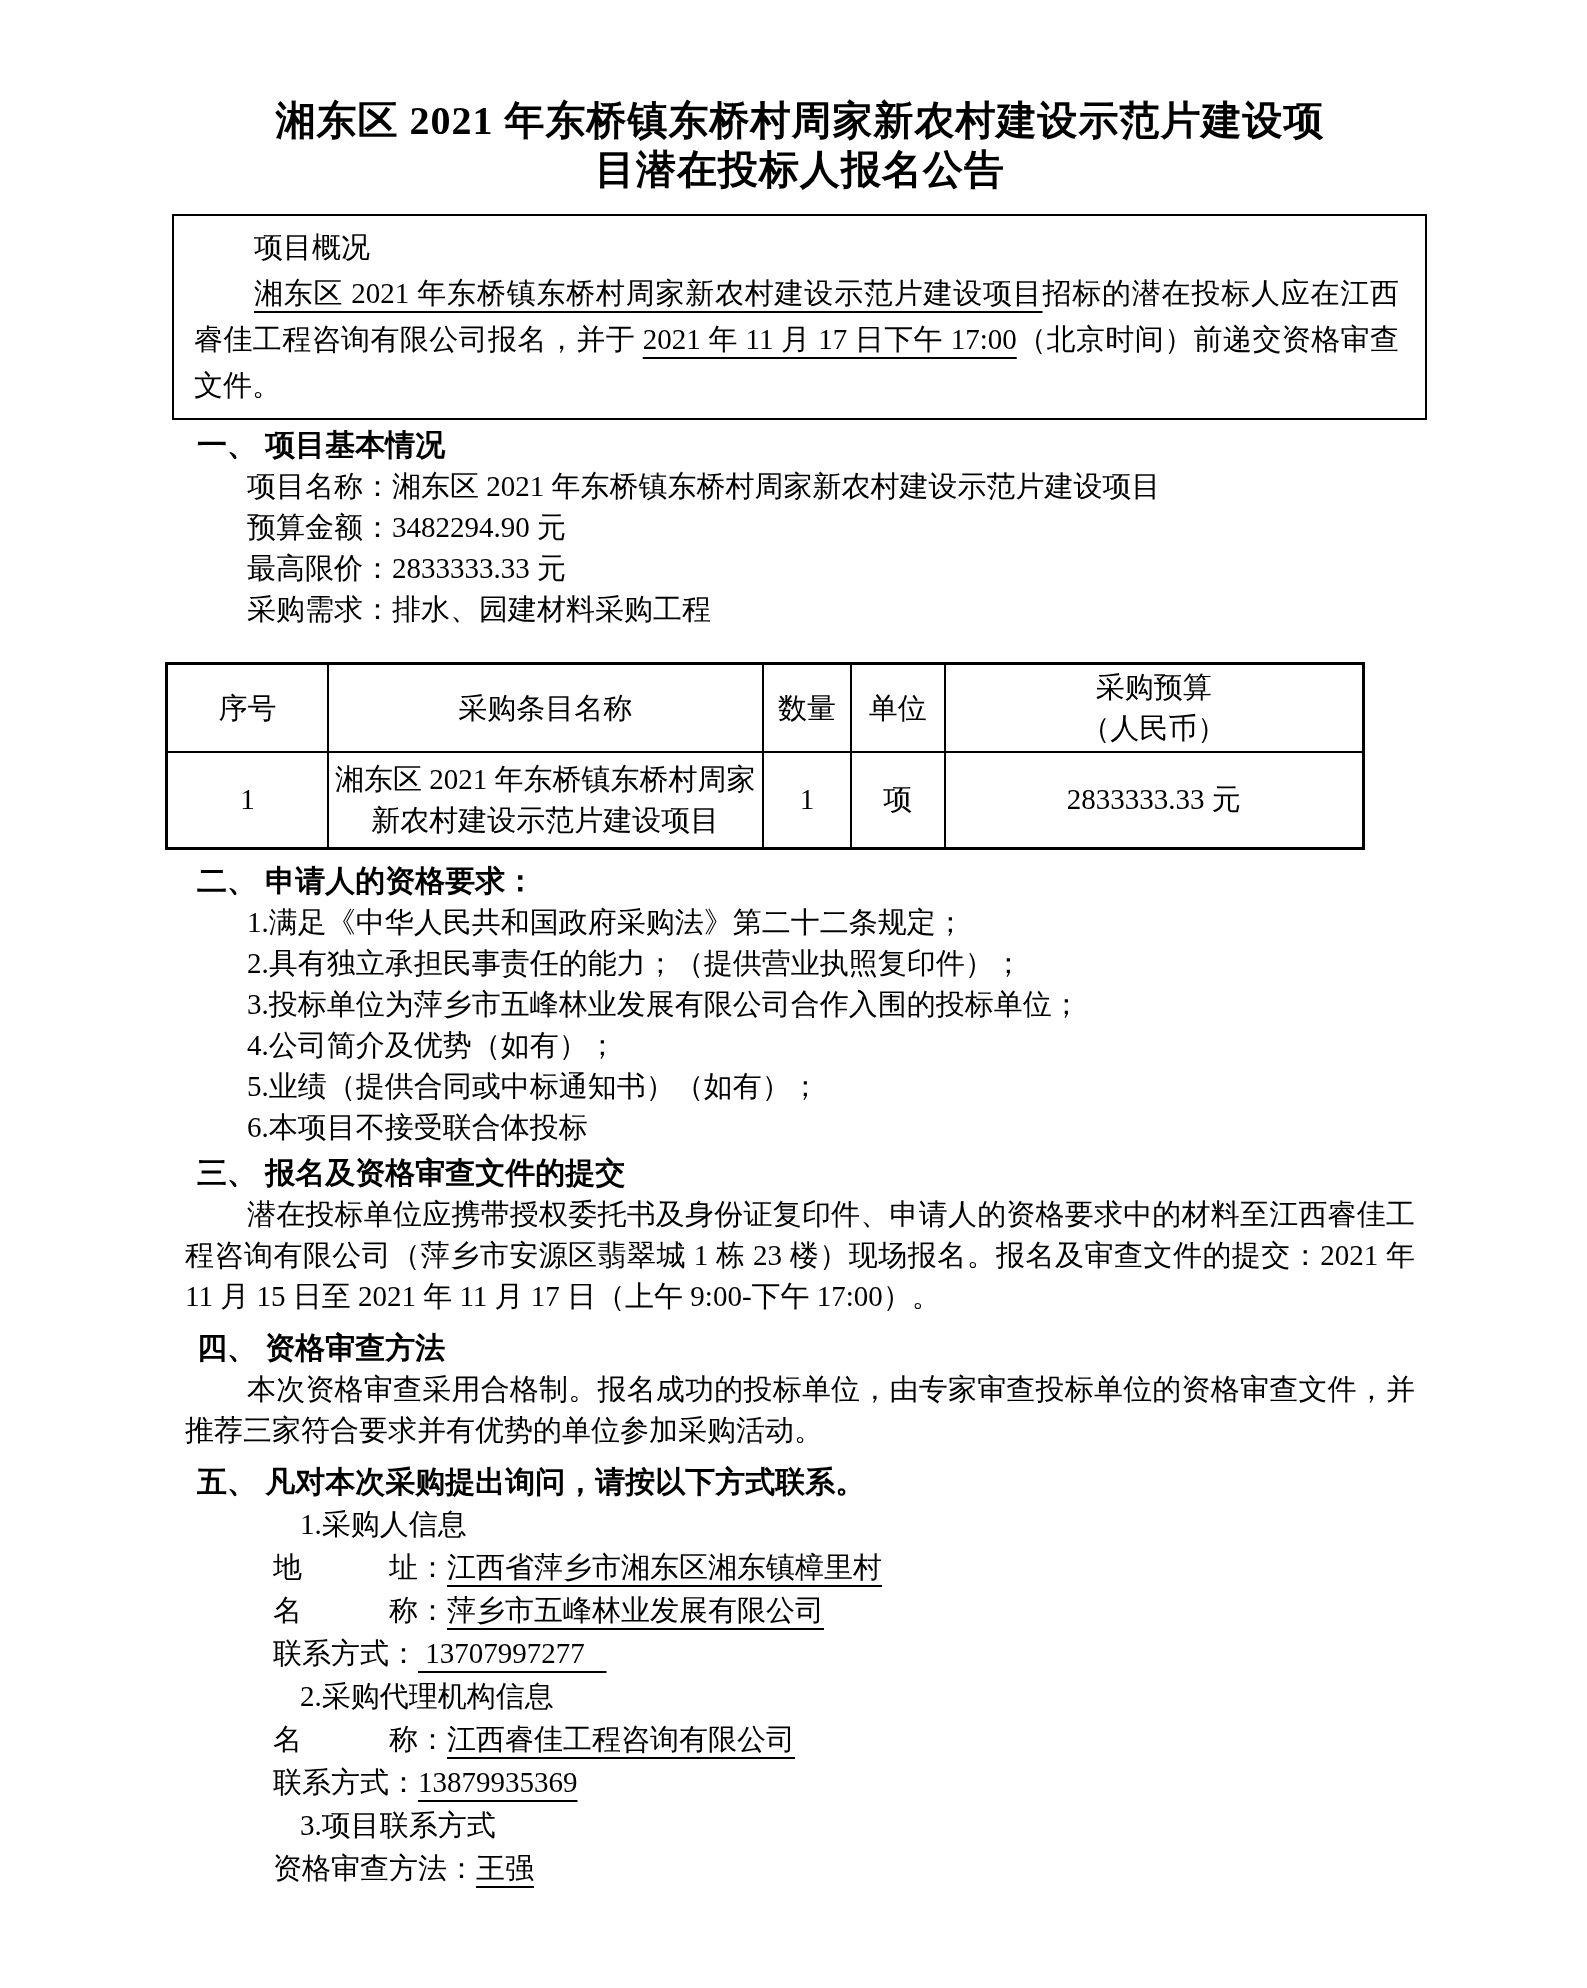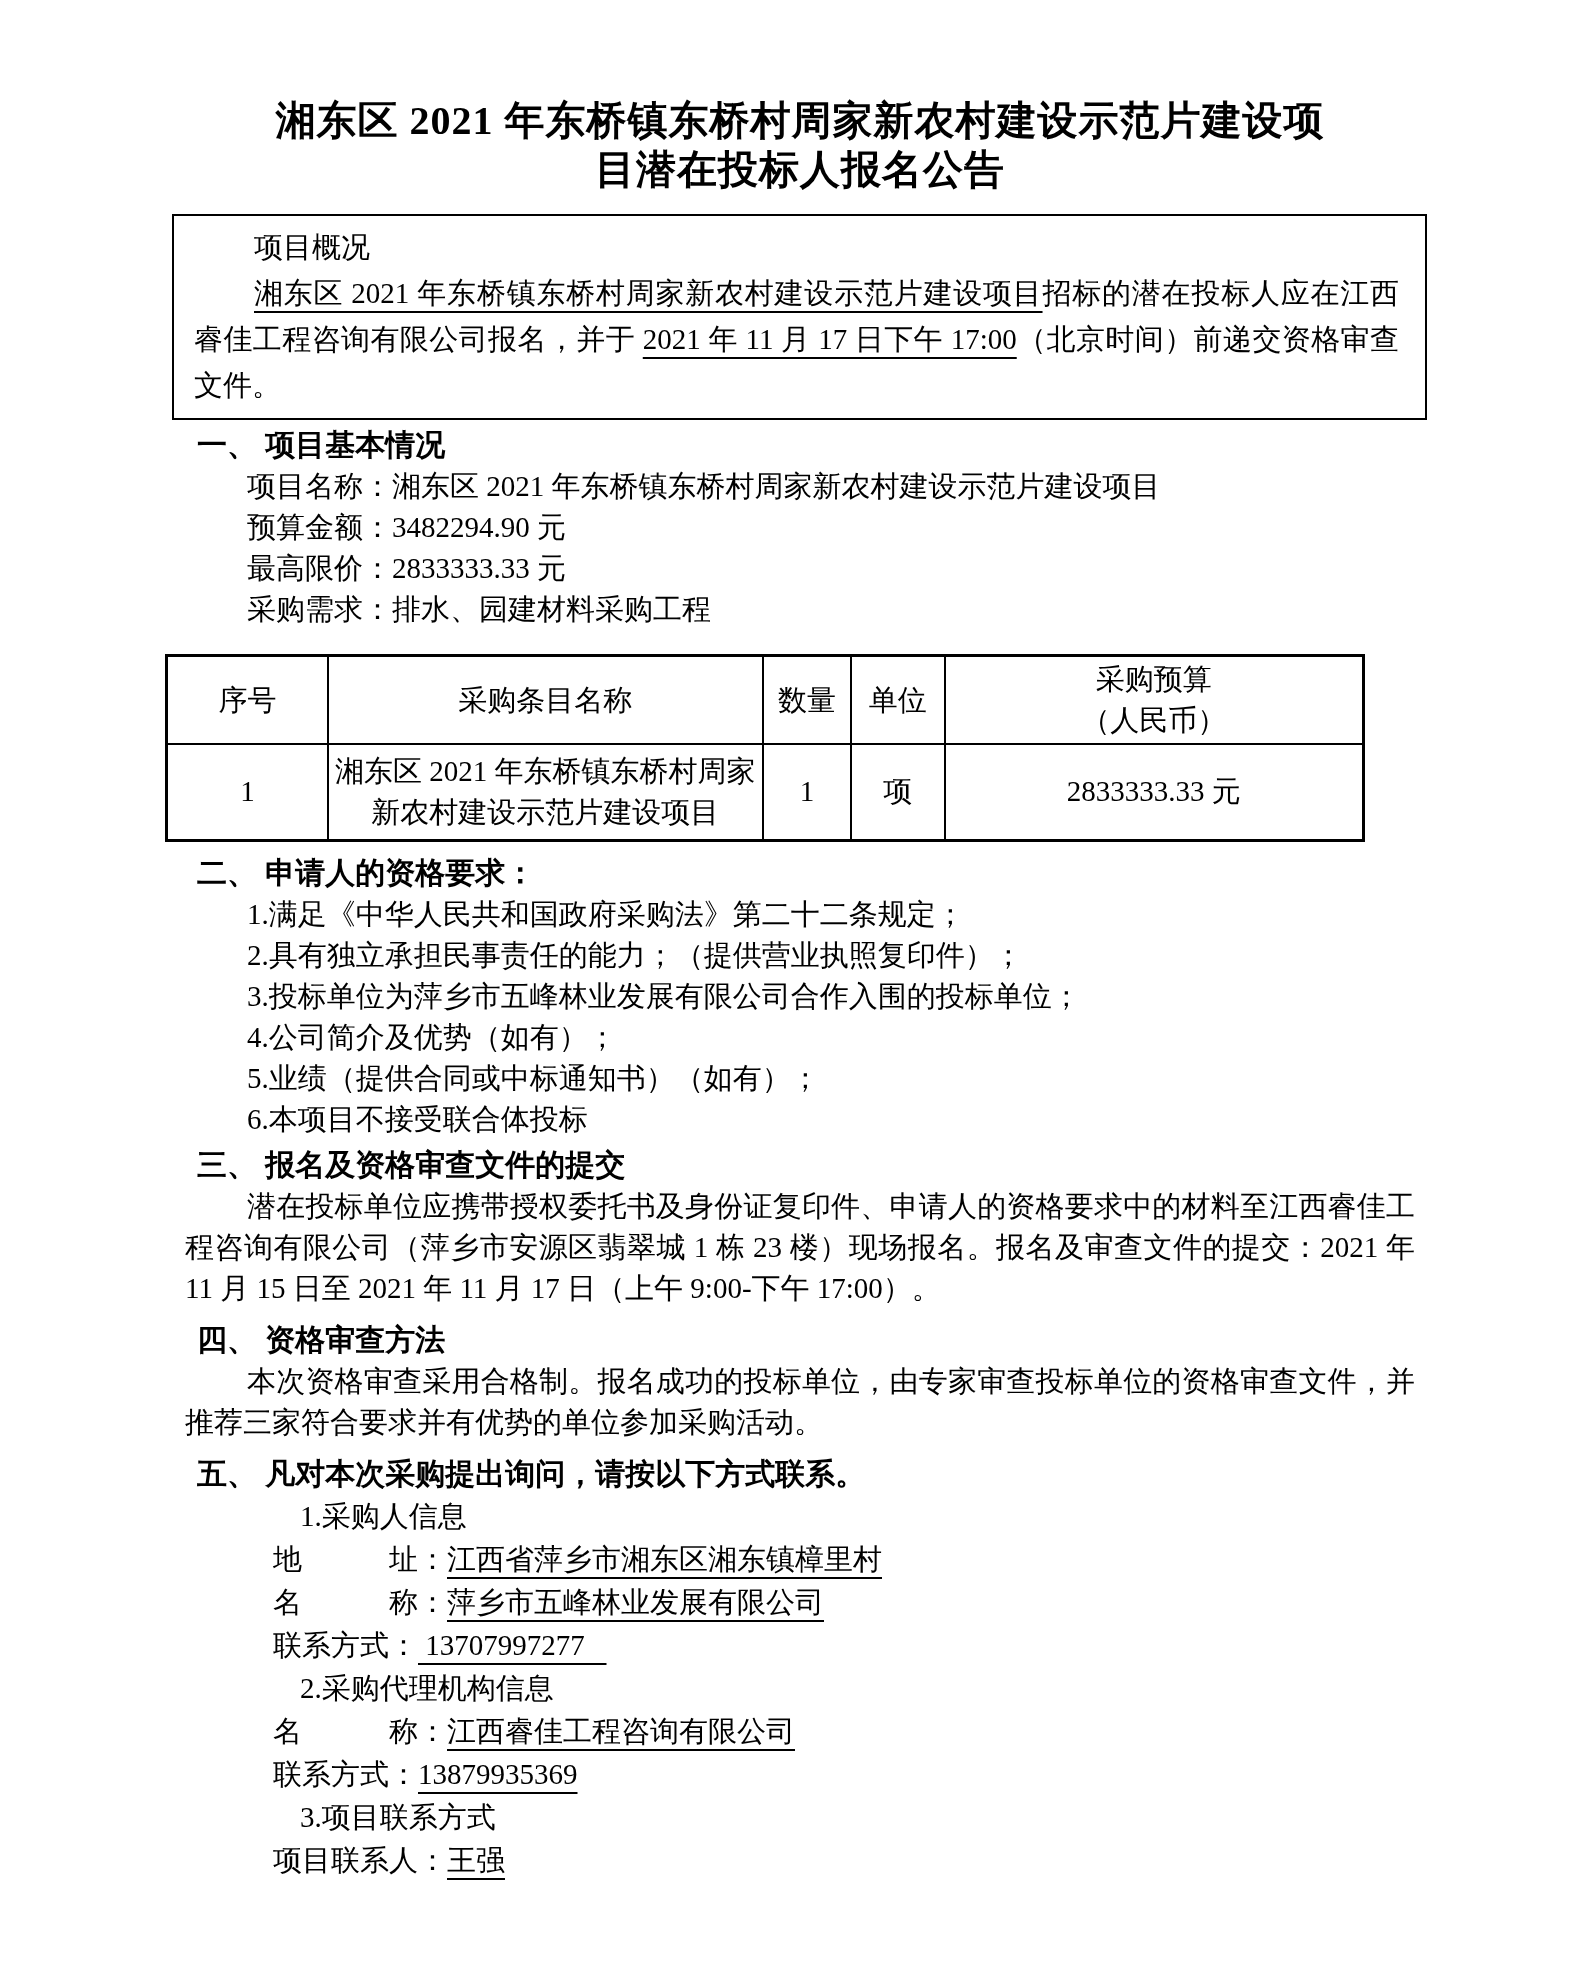--- a/index.html
+++ b/index.html
@@ -49,21 +49,21 @@
   }
   .body-line { font-size: 29px; line-height: 41px; padding-left: 62px; }
   .para {
     font-size: 29px;
     line-height: 41px;
     text-indent: 62px;
     text-align: justify;
   }
   table.items {
     border-collapse: collapse;
-    margin-top: 24px;
+    margin-top: 32px;
     margin-left: -20px;
     width: 1200px;
     table-layout: fixed;
   }
   table.items { border: 3px solid #000; }
   table.items th, table.items td {
     border: 2px solid #000;
     font-weight: normal;
     font-size: 29px;
     line-height: 41px;
@@ -152,15 +152,15 @@
   <div class="sub-title">1.采购人信息</div>
   <div class="contact-line"><span>地　　　址：</span><span class="u">江西省萍乡市湘东区湘东镇樟里村</span></div>
   <div class="contact-line"><span>名　　　称：</span><span class="u">萍乡市五峰林业发展有限公司</span></div>
   <div class="contact-line"><span>联系方式：</span><span class="u">&nbsp;13707997277&nbsp;&nbsp;&nbsp;</span></div>
 
   <div class="sub-title">2.采购代理机构信息</div>
   <div class="contact-line"><span>名　　　称：</span><span class="u">江西睿佳工程咨询有限公司</span></div>
   <div class="contact-line"><span>联系方式：</span><span class="u">13879935369</span></div>
 
   <div class="sub-title">3.项目联系方式</div>
-  <div class="contact-line"><span>项目联系人：</span><span class="u">王强</span></div>
+  <div class="contact-line"><span>资格审查方法：</span><span class="u">王强</span></div>
 
 </div>
 
 </body></html>

